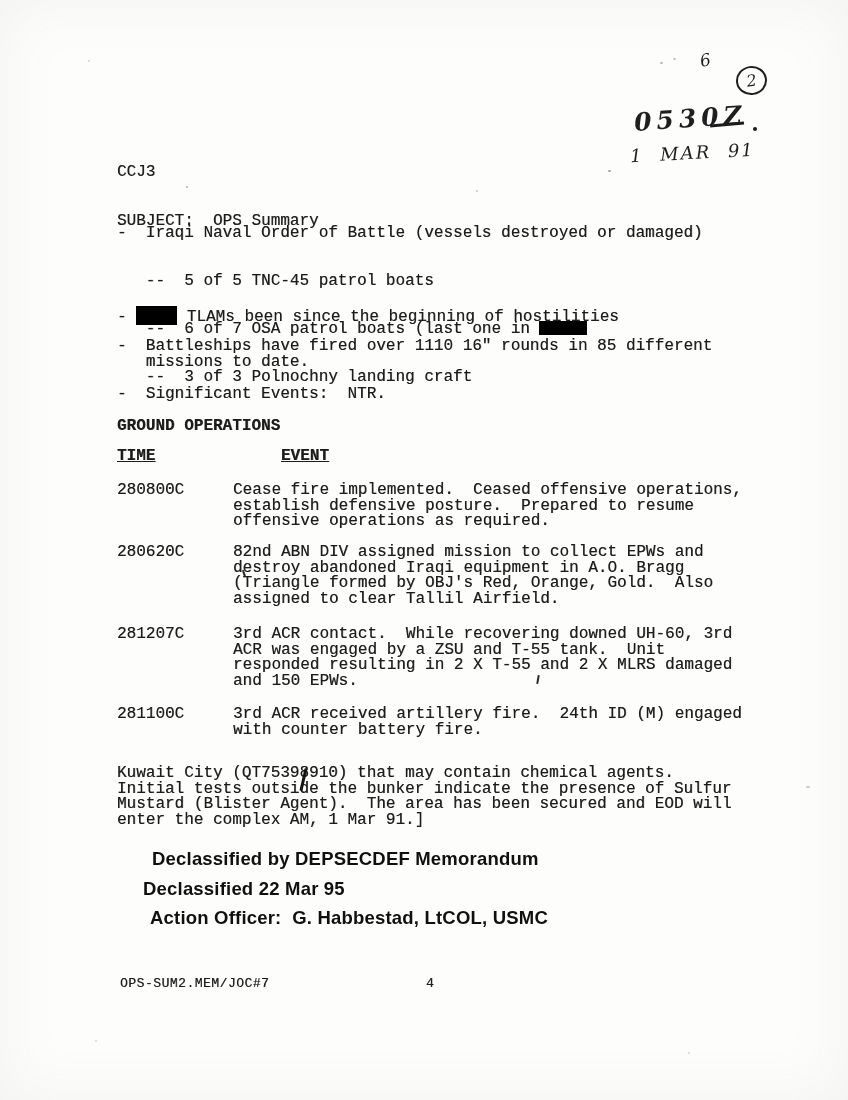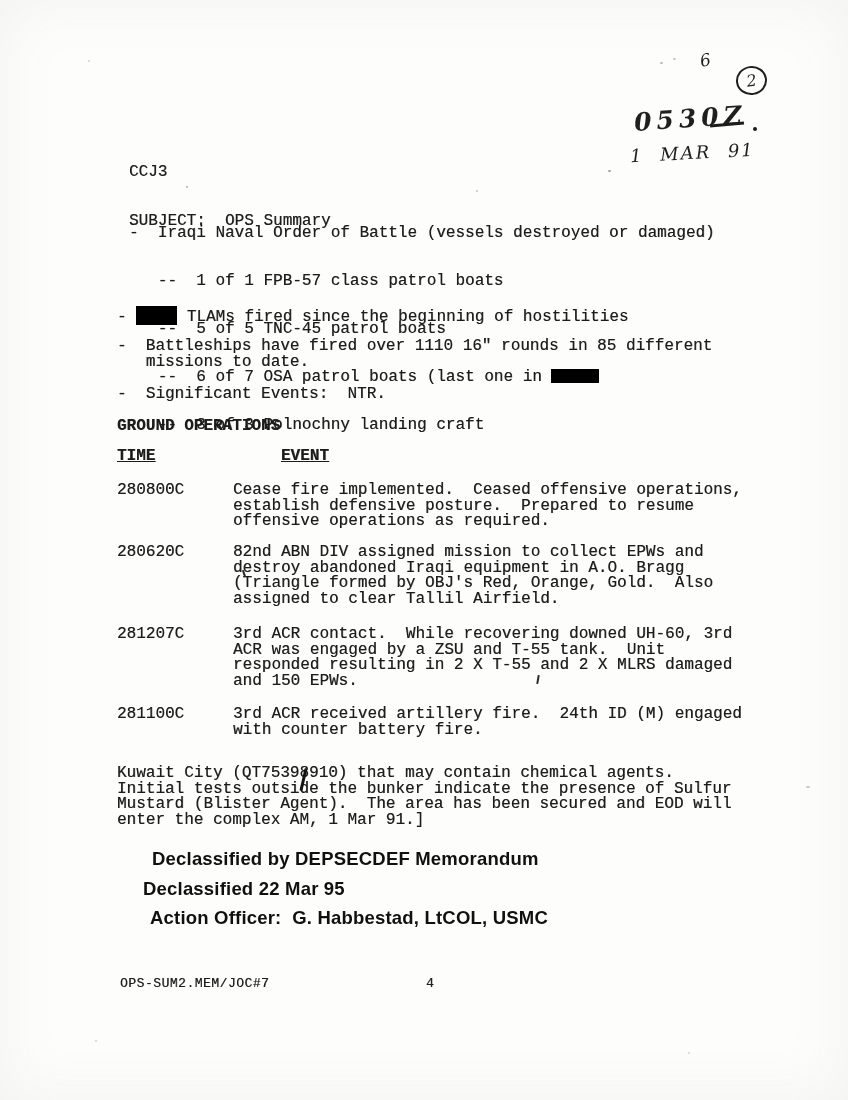--- a/index.html
+++ b/index.html
@@ -16,21 +16,21 @@
     font-family:"Liberation Mono","DejaVu Sans Mono",monospace;
     font-size:16px;
     line-height:15.7px;
     color:#1c1c1c;
     white-space:pre;
     text-shadow:0.4px 0 0 rgba(20,20,20,0.55);
   }
   .block{position:absolute;margin:0;}
   .b{font-weight:bold;}
   .col-header{font-weight:bold;text-decoration:underline;}
-  .tline{height:16px;margin-left:12px;}
+  .tline{height:16px;}
   .redact{display:inline-block;background:#000;}
   .redact-osa{width:48px;height:14px;vertical-align:-2px;}
   .redact-tlam{width:41px;height:19px;vertical-align:-4px;}
   .event-row{position:absolute;left:0;top:0;width:848px;}
   .time-cell{position:absolute;left:117px;top:0;}
   .event-lines{position:absolute;left:233px;top:0;margin:0;line-height:15.5px;}
   .stamp{
     position:absolute;
     font-family:"Liberation Sans","DejaVu Sans",sans-serif;
     font-weight:bold;
@@ -78,27 +78,26 @@
   <div class="hw-period"></div>
   <div class="hw hw-date">1 MAR 91</div>
 
   <div class="mono block" style="left:117px;top:131px;line-height:16.5px;">
     <div class="tline">CCJ3</div>
     <div class="tline">SUBJECT:  OPS Summary</div>
   </div>
 
   <div class="mono block" style="left:117px;top:193px;line-height:16px;">
     <div class="tline">-  Iraqi Naval Order of Battle (vessels destroyed or damaged)</div>
-    <div class="tline">   --  1 of 1 FPB-57 class patrol boats</div>
     <div class="tline">   --  5 of 5 TNC-45 patrol boats</div>
     <div class="tline"><span>   --  6 of 7 OSA patrol boats (last one in </span><span class="redact redact-osa"></span></div>
     <div class="tline">   --  3 of 3 Polnochny landing craft</div>
   </div>
 
-  <div class="mono block" style="left:117px;top:306px;"><span>- </span><span class="redact redact-tlam"></span><span> TLAMs fired since the beginning of hostilities</span></div>
+  <div class="mono block" style="left:117px;top:306px;"><span>- </span><span class="redact redact-tlam"></span><span> TLAMs been since the beginning of hostilities</span></div>
 
   <pre class="mono block" style="left:117px;top:338px;line-height:16px;">-  Battleships have fired over 1110 16" rounds in 85 different
    missions to date.</pre>
 
   <div class="mono block" style="left:117px;top:387px;">-  Significant Events:  NTR.</div>
 
   <div class="mono block b" style="left:117px;top:419px;">GROUND OPERATIONS</div>
   <div class="mono block col-header" style="left:117px;top:449px;">TIME</div>
   <div class="mono block col-header" style="left:281px;top:449px;">EVENT</div>
 

